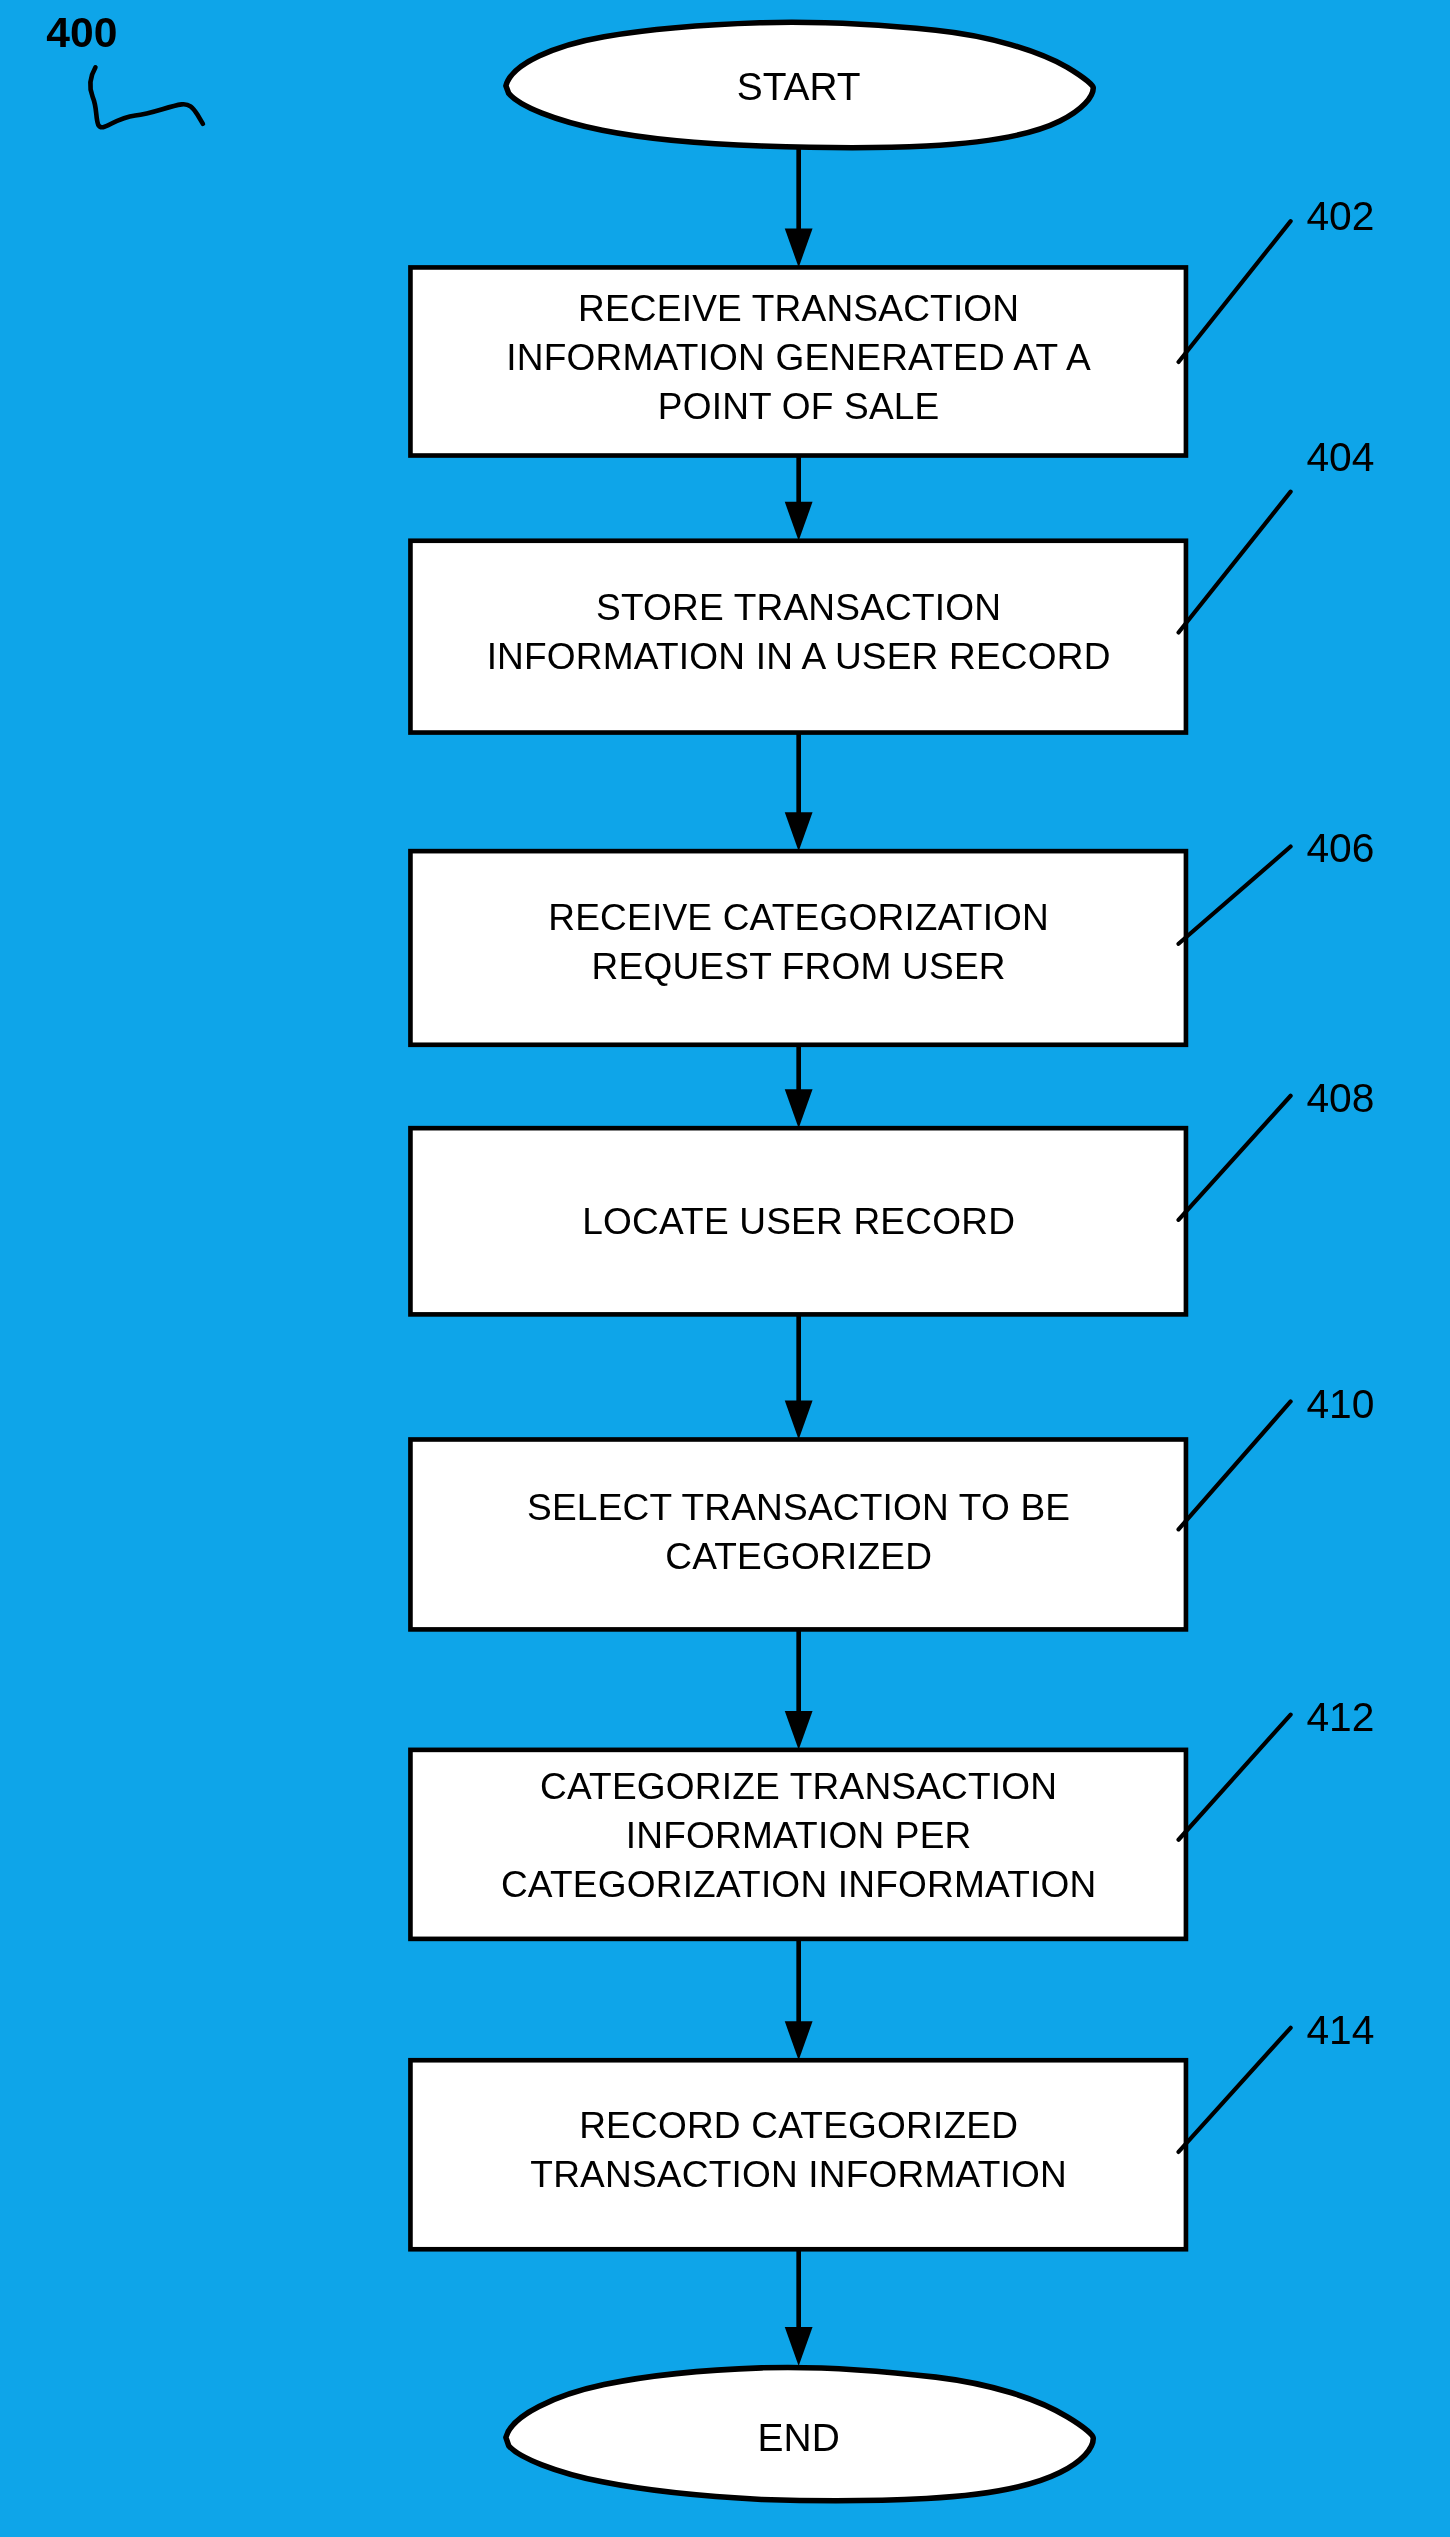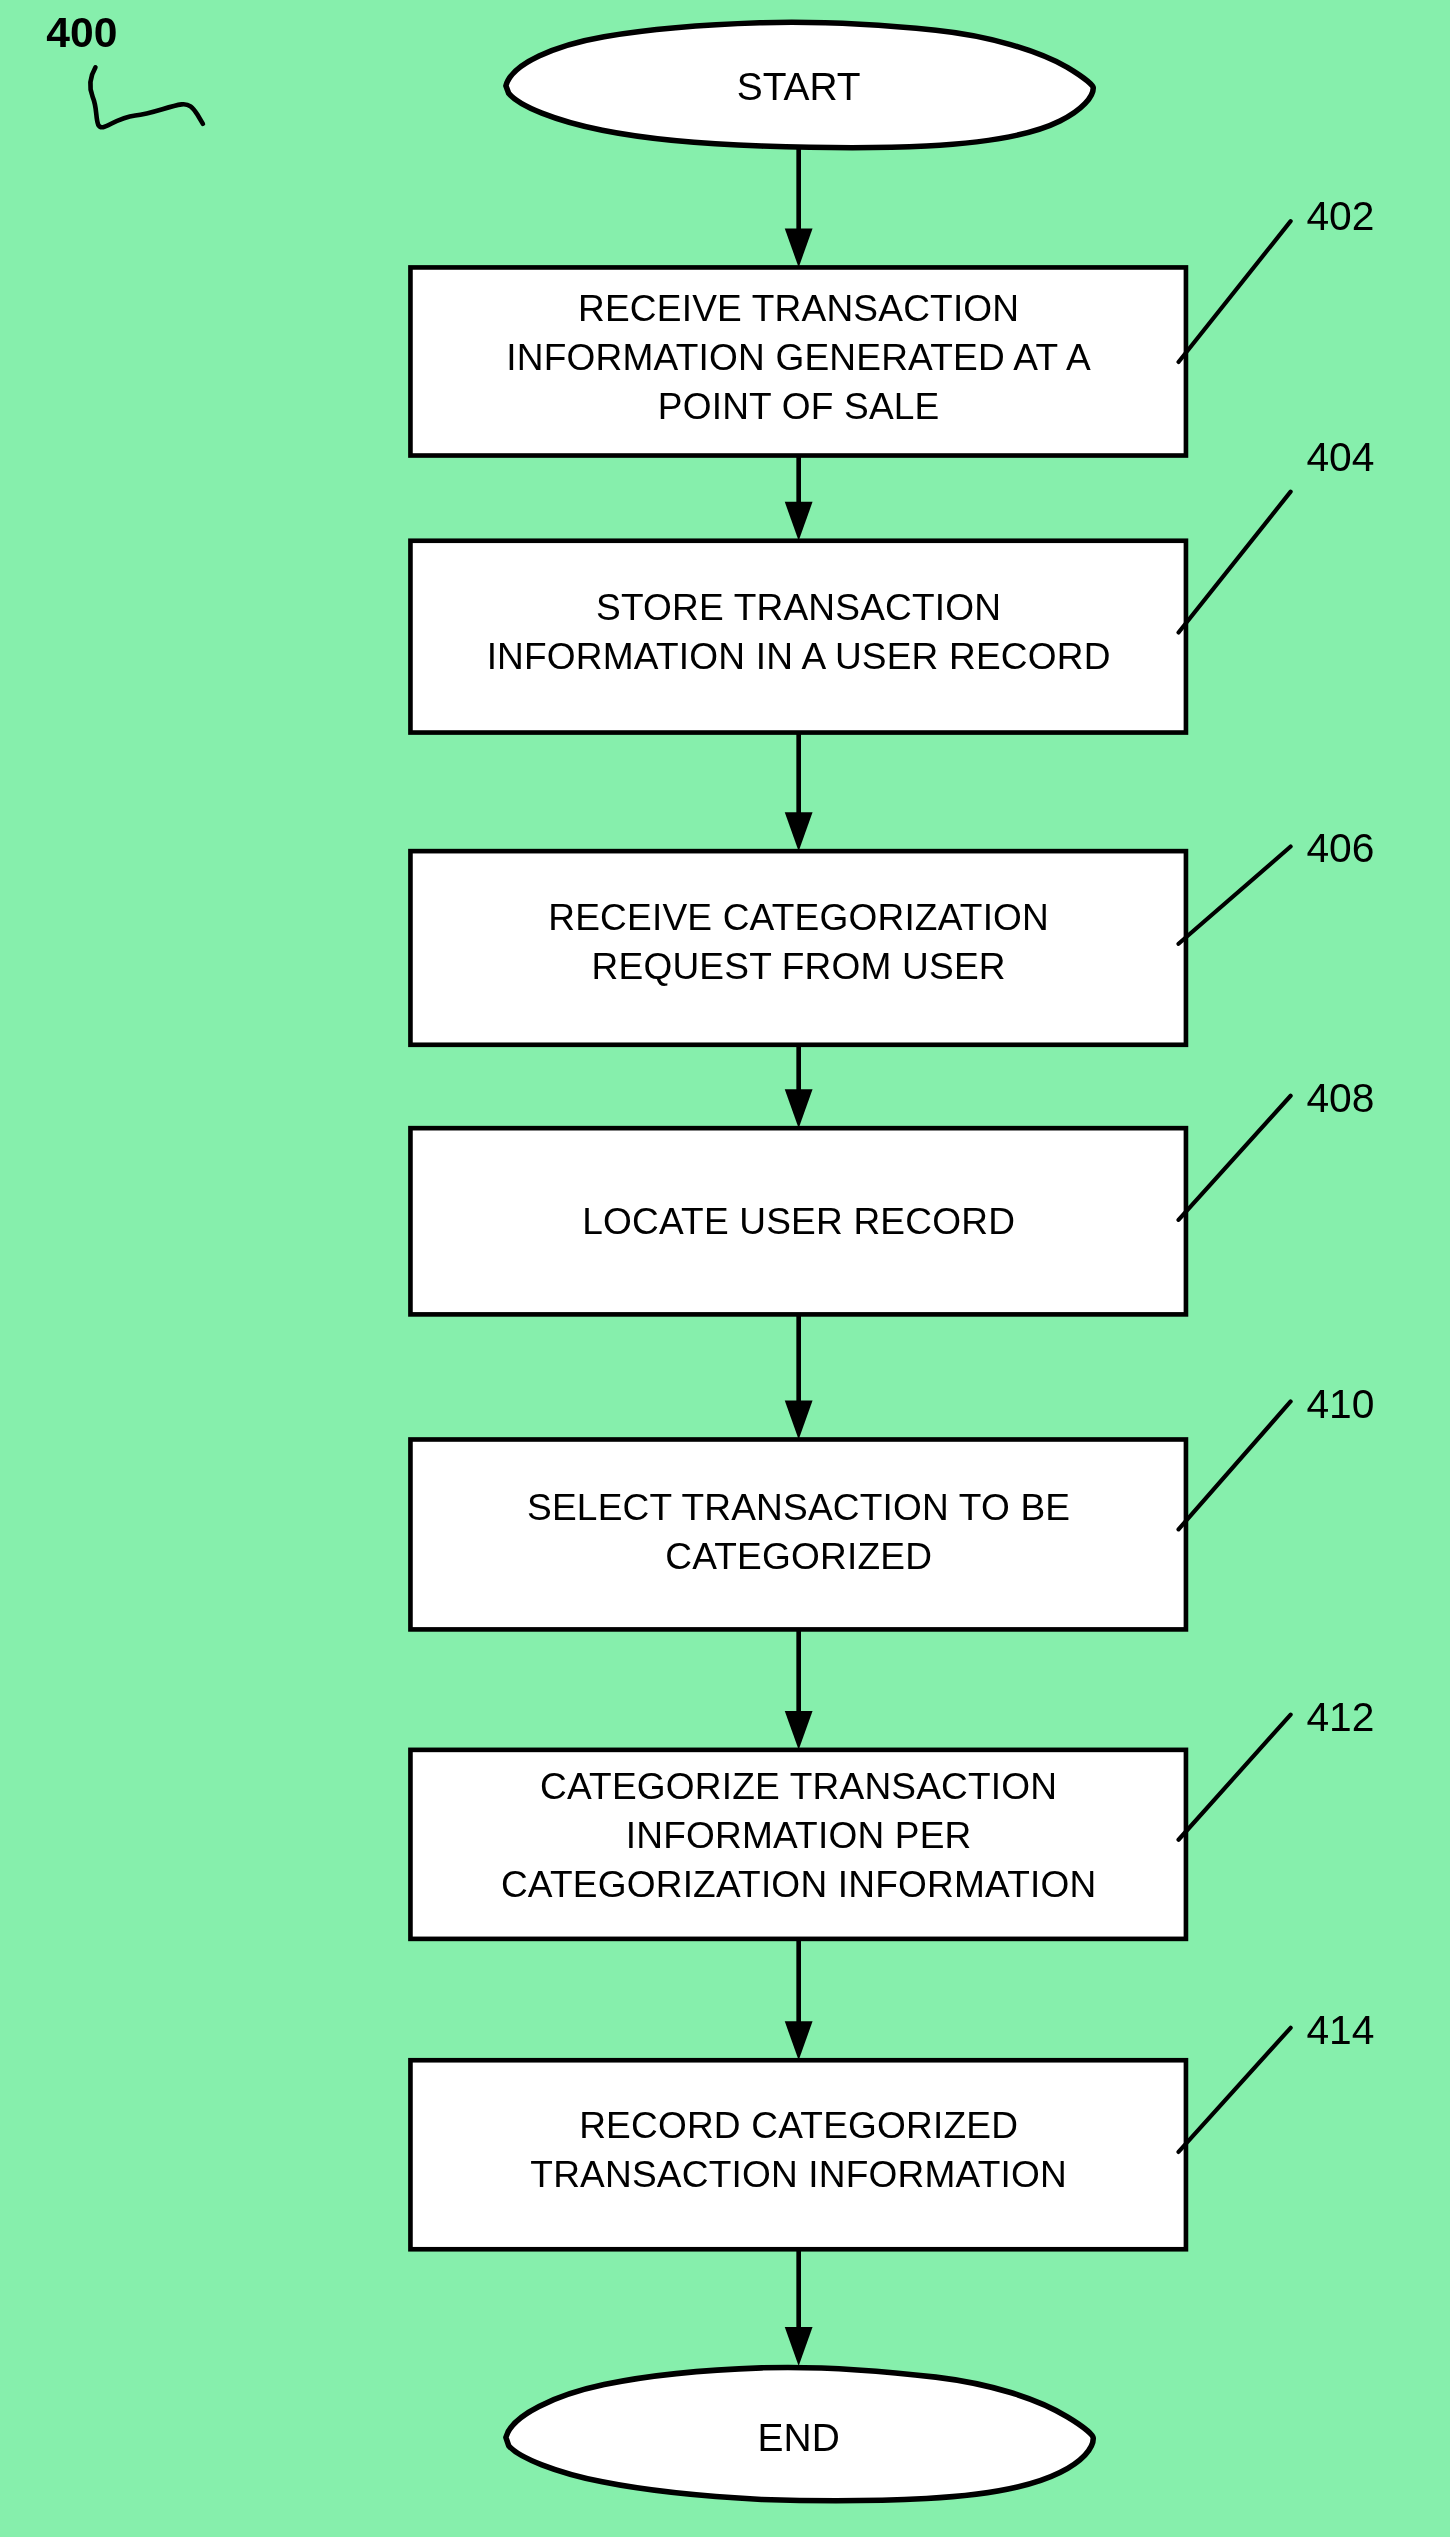--- a/index.html
+++ b/index.html
@@ -8,21 +8,21 @@
     padding: 0;
     background: #ffffff;
   }
   body {
     font-family: "Liberation Sans", sans-serif;
   }
   #figure-root {
     position: relative;
     width: 1450px;
     height: 2538px;
-    background: #86efac;
+    background: #0ea5e9;
     overflow: hidden;
   }
   #figure-svg {
     position: absolute;
     left: 0;
     top: 0;
     width: 1450px;
     height: 2538px;
   }
   .fig-label-text {

